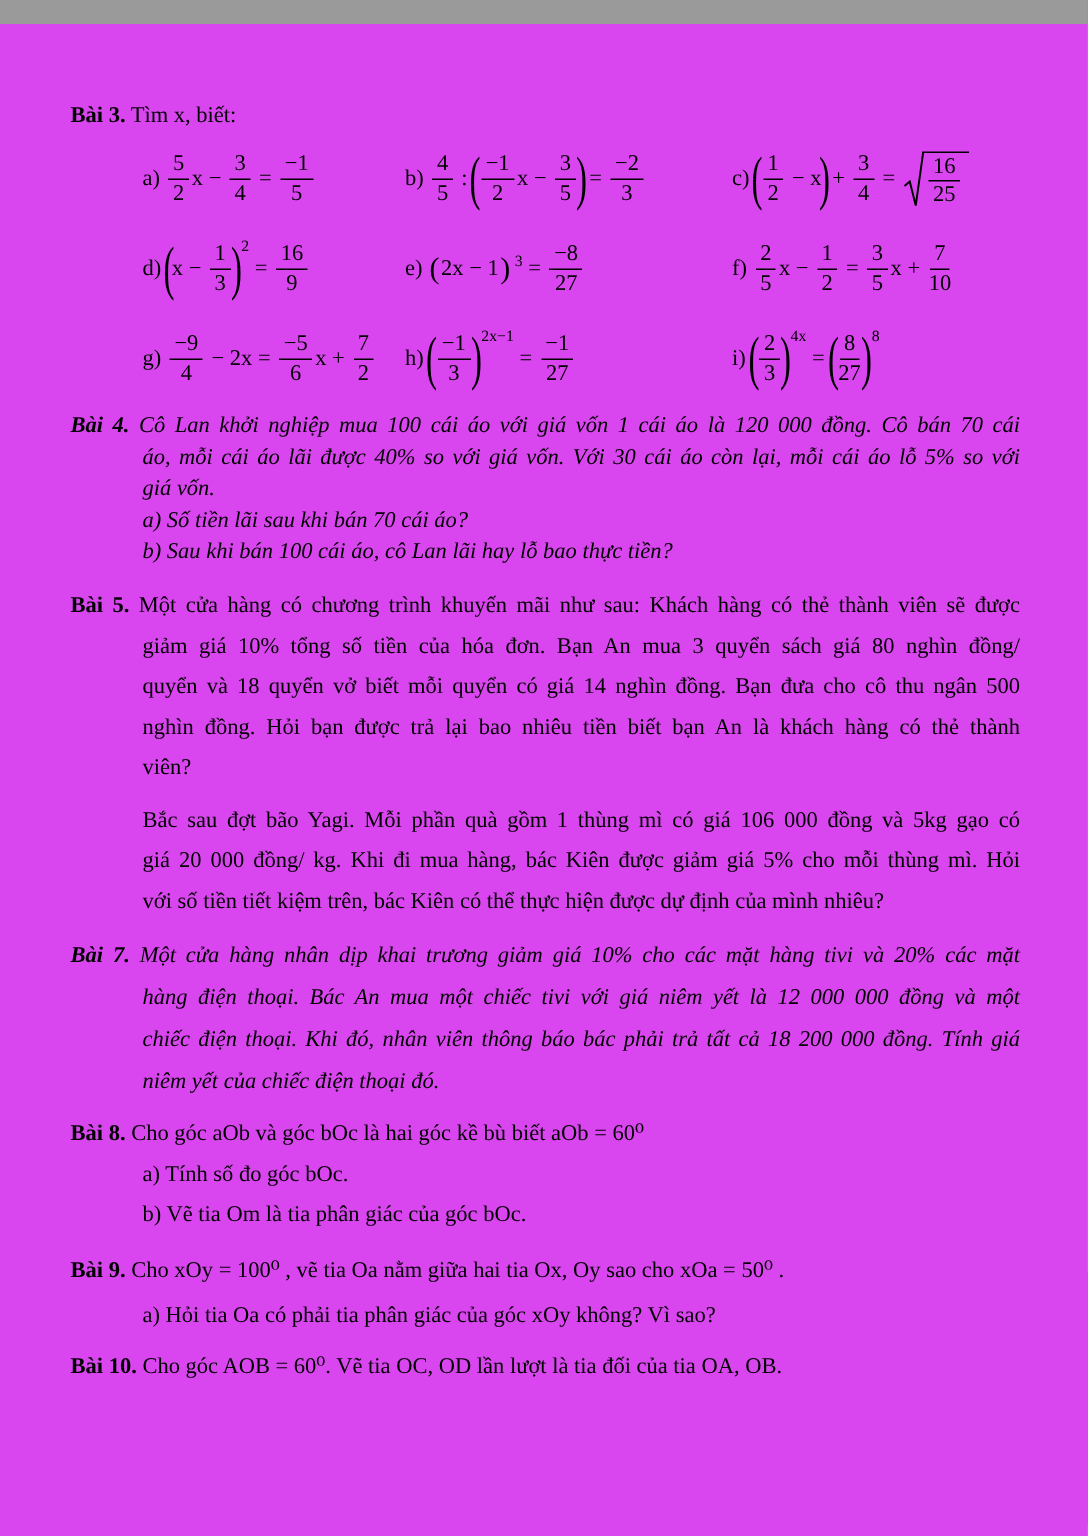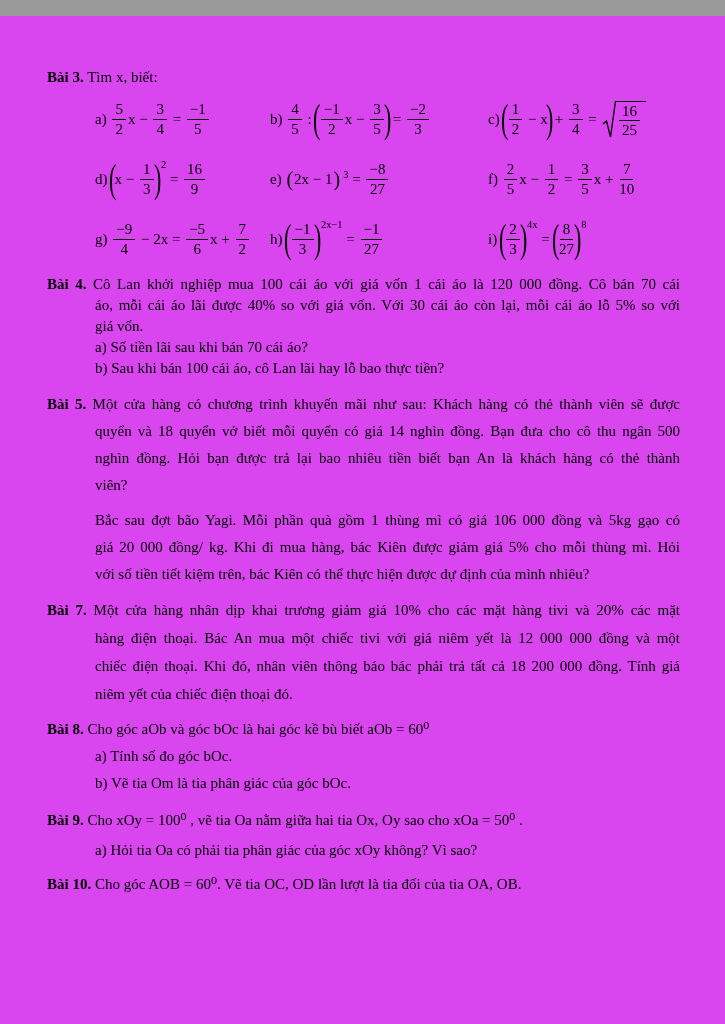--- a/index.html
+++ b/index.html
@@ -9,32 +9,32 @@
     margin:16px auto;
     background:#d946ef;
     color:#000;
     font-family:"Liberation Serif","DejaVu Serif",serif;
     font-size:15px;
     box-sizing:border-box;
     padding:42px 45px 0 47px;
     overflow:hidden;
   }
   .prob{margin-top:8px;}
-  .p-bai-4{margin-top:10px;}
+  .p-bai-4{margin-top:10px;font-style:italic;}
   .p-bai-5{margin-top:12px;}
   .pline{line-height:24px;}
   .pline.indent{margin-left:48px;}
   .plabel{font-weight:bold;}
   .jl{text-align:justify;text-align-last:justify;}
   
   .p-bai-3 .pline{line-height:22px;}
   .p-bai-4 .pline{line-height:21px;}
   .p-bai-5 .pline{line-height:27px;}
   .p-bai-6 .pline{line-height:27px;}
-  .p-bai-7 .pline{line-height:28px;}
+  .p-bai-7 .pline{line-height:28px;font-style:italic;}
   .p-bai-8 .pline{line-height:27px;}
   .p-bai-9 .pline{line-height:30px;}
   .p-bai-10 .pline{line-height:22px;}
   
   .eqgrid{
     display:grid;
     grid-template-columns:175px 218px 1fr;
     row-gap:10px;
     margin:6px 0 2px 48px;
   }
@@ -264,20 +264,21 @@
       </div>
       <div class="prob p-bai-4">
         <div class="pline first jl"><span class="plabel">Bài 4.</span><span class="lt"> Cô Lan khởi nghiệp mua 100 cái áo với giá vốn 1 cái áo là 120 000 đồng. Cô bán 70 cái</span></div>
         <div class="pline indent jl">áo, mỗi cái áo lãi được 40% so với giá vốn. Với 30 cái áo còn lại, mỗi cái áo lỗ 5% so với</div>
         <div class="pline indent">giá vốn.</div>
         <div class="pline indent">a) Số tiền lãi sau khi bán 70 cái áo?</div>
         <div class="pline indent">b) Sau khi bán 100 cái áo, cô Lan lãi hay lỗ bao thực tiền?</div>
       </div>
       <div class="prob p-bai-5">
         <div class="pline first jl"><span class="plabel">Bài 5.</span><span class="lt"> Một cửa hàng có chương trình khuyến mãi như sau: Khách hàng có thẻ thành viên sẽ được</span></div>
+        <div class="pline indent jl">giảm giá 10% tổng số tiền của hóa đơn. Bạn An mua 3 quyển sách giá 80 nghìn đồng/</div>
         <div class="pline indent jl">quyển và 18 quyển vở biết mỗi quyển có giá 14 nghìn đồng. Bạn đưa cho cô thu ngân 500</div>
         <div class="pline indent jl">nghìn đồng. Hỏi bạn được trả lại bao nhiêu tiền biết bạn An là khách hàng có thẻ thành</div>
         <div class="pline indent">viên?</div>
       </div>
       <div class="prob p-bai-6">
         <div class="pline indent jl">Bắc sau đợt bão Yagi. Mỗi phần quà gồm 1 thùng mì có giá 106 000 đồng và 5kg gạo có</div>
         <div class="pline indent jl">giá 20 000 đồng/ kg. Khi đi mua hàng, bác Kiên được giảm giá 5% cho mỗi thùng mì. Hỏi</div>
         <div class="pline indent">với số tiền tiết kiệm trên, bác Kiên có thể thực hiện được dự định của mình nhiêu?</div>
       </div>
       <div class="prob p-bai-7">

